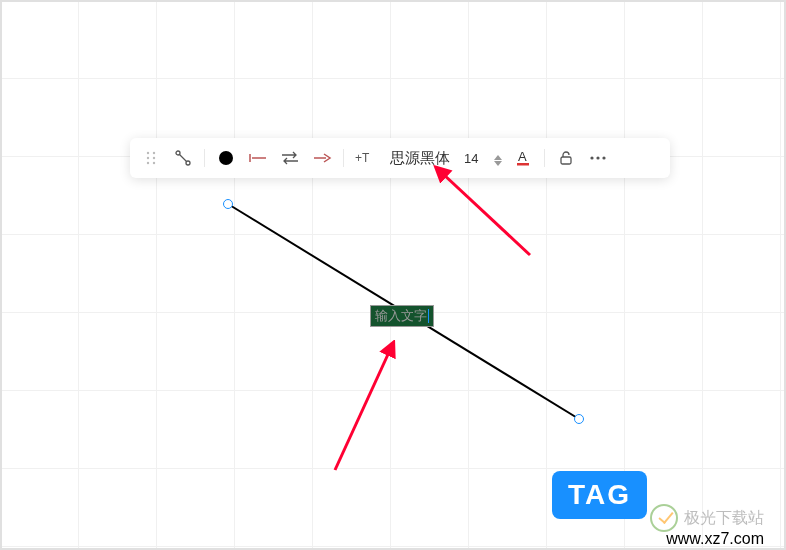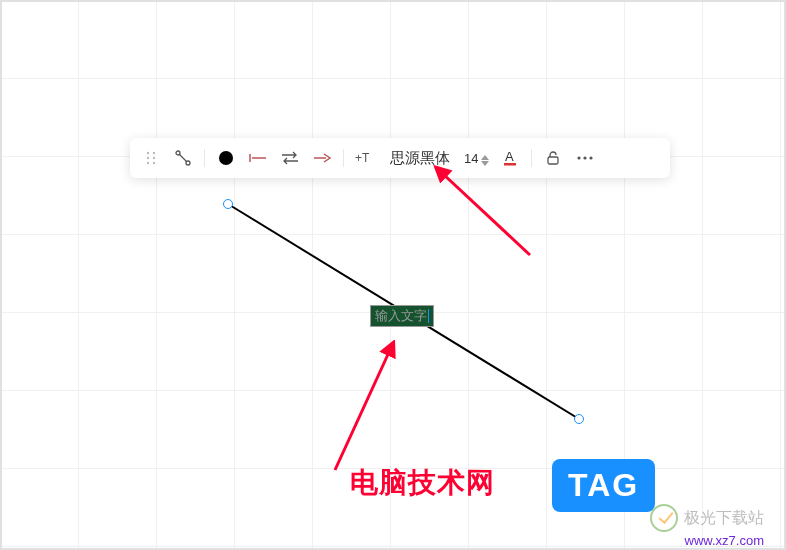--- a/index.html
+++ b/index.html
@@ -3,40 +3,40 @@
 <meta charset="utf-8">
 <style>
 *{box-sizing:border-box;margin:0;padding:0}
 body{width:786px;height:550px;font-family:-apple-system,BlinkMacSystemFont,"Segoe UI",sans-serif;background:#fff;position:relative;overflow:hidden}
 .canvas{position:absolute;inset:0;background-image:linear-gradient(#f0f0f0 1px,transparent 1px),linear-gradient(90deg,#f0f0f0 1px,transparent 1px);background-size:78px 78px;background-position:0 0}
 .border-frame{position:absolute;inset:0;border:2px solid #e0e0e0;pointer-events:none}
 .toolbar{position:absolute;top:138px;left:130px;width:540px;height:40px;background:#fff;border-radius:6px;box-shadow:0 2px 12px rgba(0,0,0,.12);display:flex;align-items:center;padding:0 6px;gap:2px}
 .tb-btn{display:flex;align-items:center;justify-content:center;width:30px;height:30px;border-radius:4px;cursor:pointer;color:#333}
 .sep{width:1px;height:18px;background:#e8e8e8;margin:0 4px}
 .font-sel{font-size:15px;color:#333;padding:0 8px;cursor:pointer;white-space:nowrap}
-.size-box{display:flex;align-items:flex-end;gap:3px;padding:0 4px}
+.size-box{display:flex;align-items:flex-end;gap:16px;padding:0 4px}
 .size-val{font-size:13px;color:#333}
 .stepper{display:flex;flex-direction:column;gap:1px;cursor:pointer}
 .stepper svg{display:block}
 .line-shape{position:absolute;top:200px;left:220px;pointer-events:none}
 .endpoint{position:absolute;width:10px;height:10px;border:1.5px solid #1890ff;background:#fff;border-radius:50%;transform:translate(-50%,-50%)}
 .ep1{top:204px;left:228px}
 .ep2{top:419px;left:579px}
 .text-edit{position:absolute;top:305px;left:370px;border:1px solid #999;background:#14532d;padding:1px 4px;font-size:13px;color:#999;display:flex;align-items:center}
 .cursor-bar{display:inline-block;width:1px;height:14px;background:#1890ff;margin-left:1px}
 .arrow-red{position:absolute}
 .watermark1{position:absolute;bottom:48px;left:350px;text-align:left}
 .wm1-title{font-size:28px;font-weight:700;color:#f03;letter-spacing:1px}
 .wm1-url{font-size:16px;color:#09f;margin-top:2px}
-.tag-badge{position:absolute;bottom:38px;left:552px;background:#1890ff;color:#fff;font-weight:700;font-size:32px;padding:8px 16px;border-radius:8px;letter-spacing:2px}
+.tag-badge{position:absolute;bottom:31px;left:552px;background:#1890ff;color:#fff;font-weight:700;font-size:28px;padding:8px 16px;border-radius:8px;letter-spacing:2px}
 .wm2{position:absolute;bottom:18px;right:22px;display:flex;align-items:center;gap:6px;opacity:.55}
 .wm2-logo{width:28px;height:28px;border:2px solid #6a4;border-radius:50%;position:relative}
 .wm2-logo::after{content:"";position:absolute;top:3px;left:10px;width:6px;height:12px;border-right:2px solid #f90;border-bottom:2px solid #f90;transform:rotate(40deg)}
 .wm2-text{font-size:16px;color:#888}
-.wm2-url{position:absolute;bottom:2px;right:22px;font-size:13px;color:#6d28d9}
+.wm2-url{position:absolute;bottom:2px;right:22px;font-size:16px;color:#000000}
 </style>
 </head>
 <body>
 
 <div class="canvas"></div>
 <div class="border-frame"></div>
 
 <svg class="line-shape" width="380" height="240">
   <line x1="8" y1="4" x2="359" y2="219" stroke="#000" stroke-width="2"></line>
 </svg>
@@ -141,20 +141,19 @@
 <svg class="arrow-red" style="top:340px;left:280px" width="130" height="140">
   <defs>
       <marker id="ah2" markerWidth="10" markerHeight="10" refX="2" refY="3" orient="auto">
         <path d="M0 0 L6 3 L0 6 Z" fill="#f03"></path>
       </marker>
     </defs>
   <line x1="55" y1="130" x2="110" y2="10" stroke="#f03" stroke-width="3" marker-end="url(#ah2)"></line>
 </svg>
 
 <div class="watermark1">
-  <div class="wm1-title">电脑技术网</div>
 </div>
 <div class="tag-badge">TAG</div>
 <div class="wm2">
   <div class="wm2-logo"></div>
   <div class="wm2-text">极光下载站</div>
 </div>
 <div class="wm2-url">www.xz7.com</div>
 
 </body></html>

